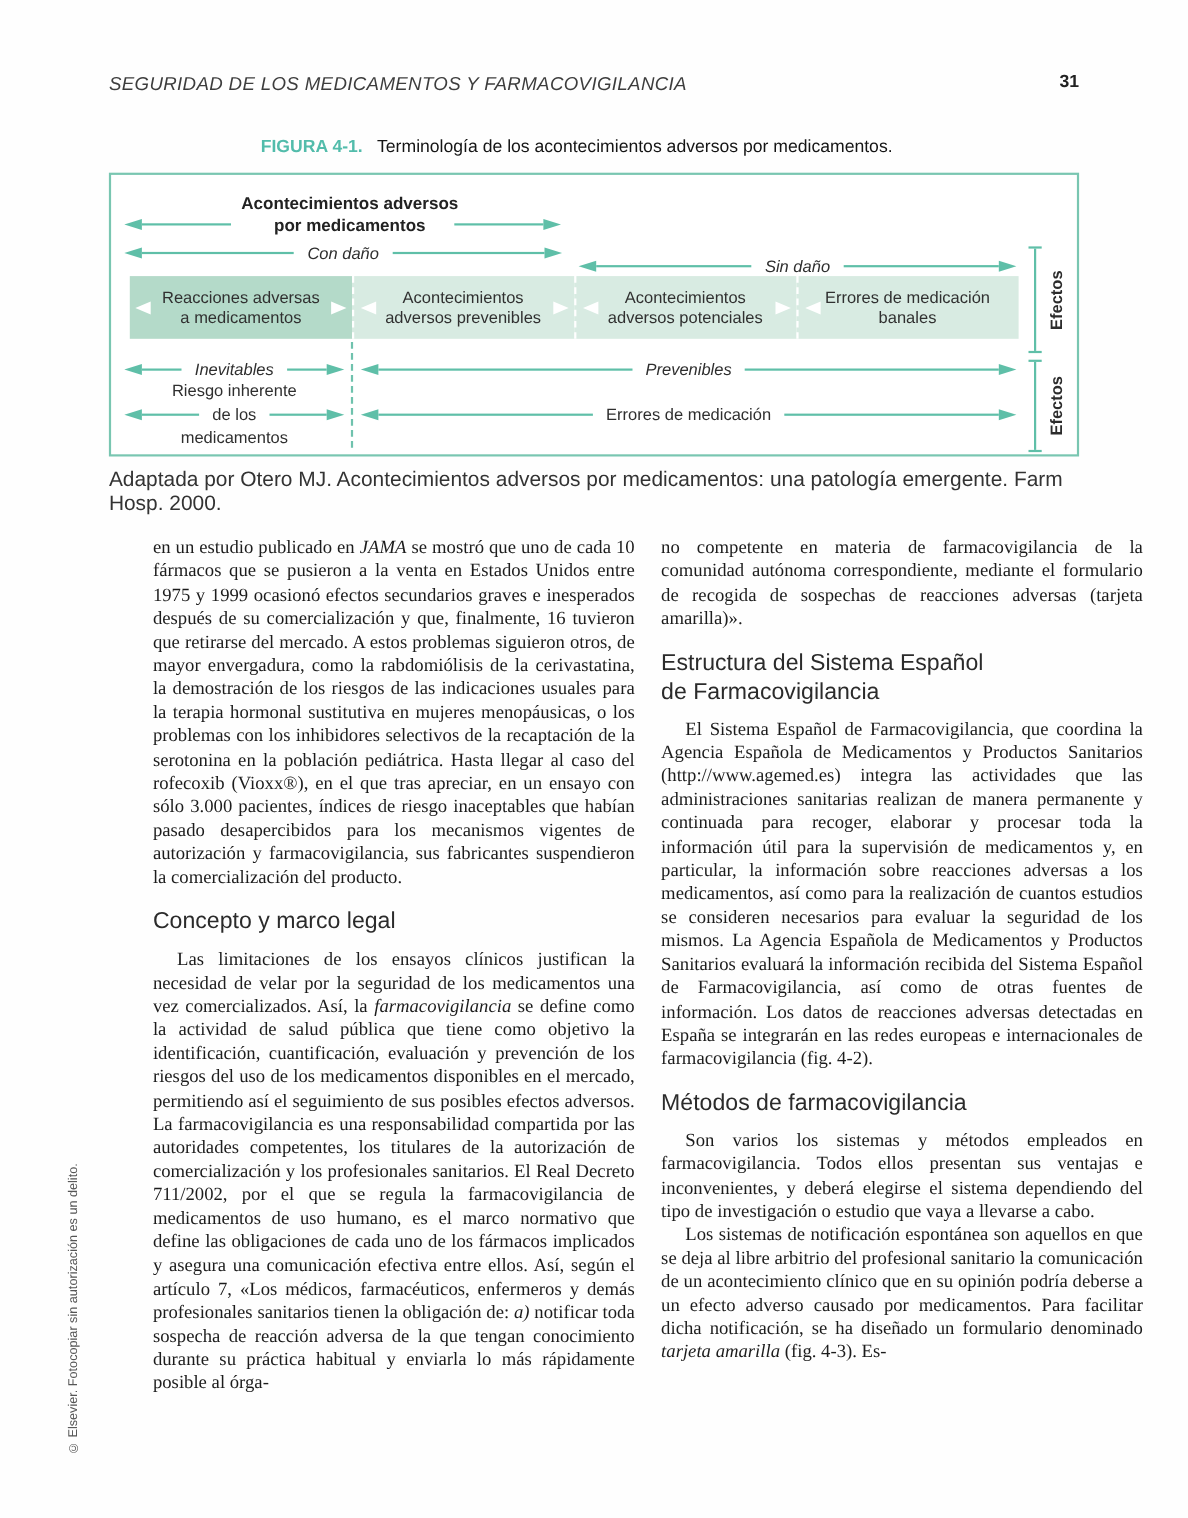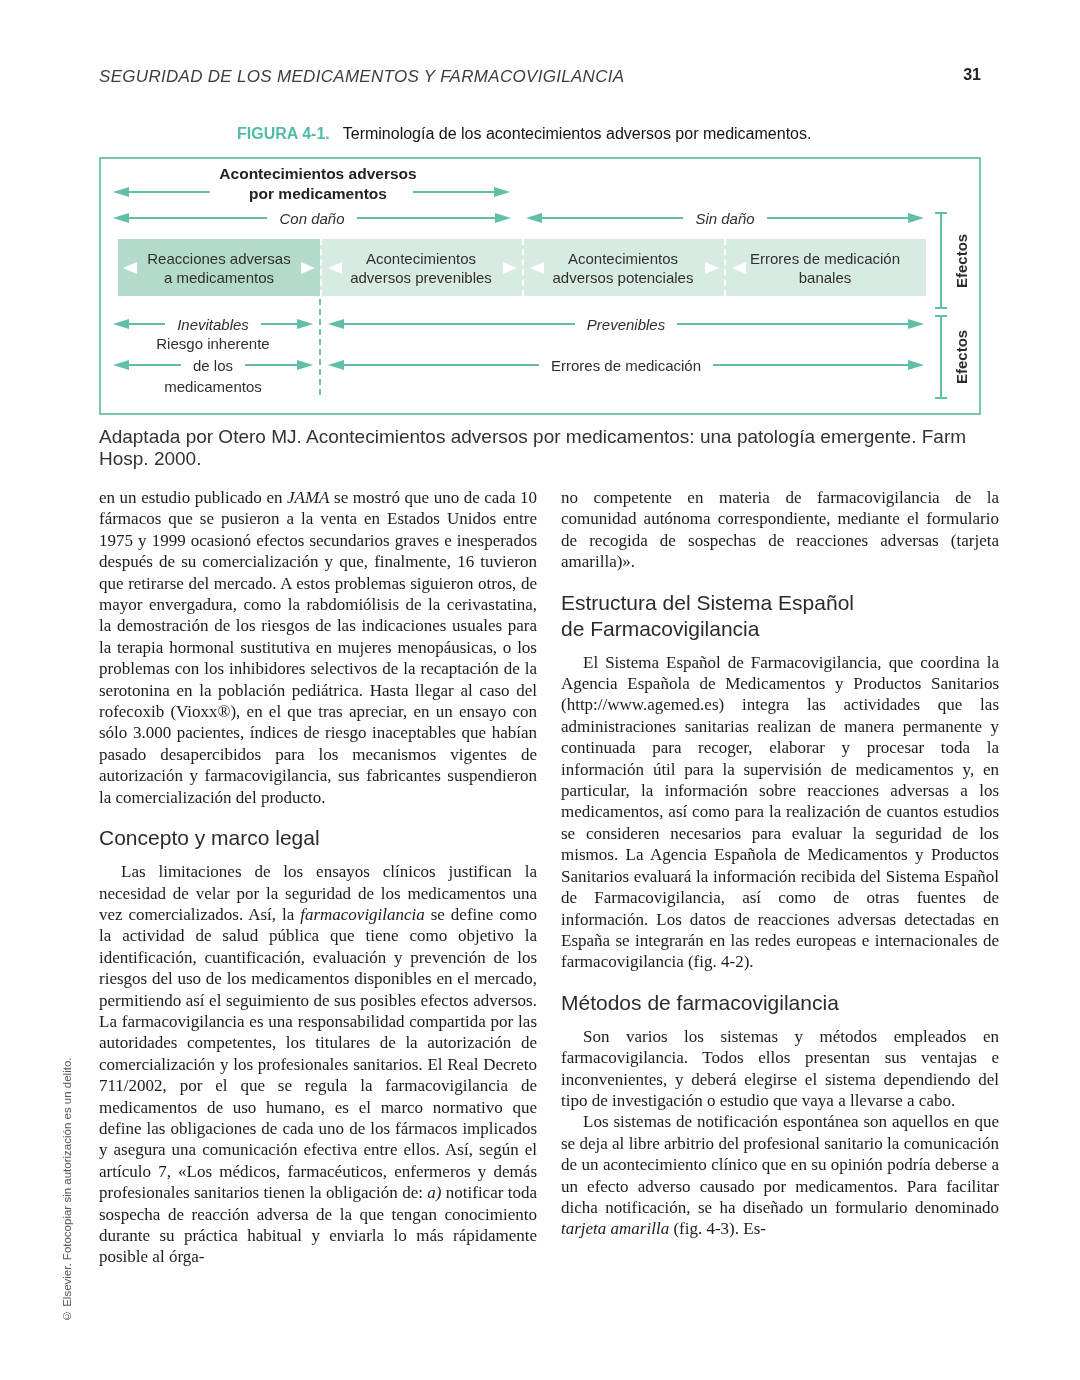--- a/index.html
+++ b/index.html
@@ -28,21 +28,21 @@
   }
   
   .figure-heading{position:absolute;left:237px;top:125px;font-size:16px;display:flex;gap:13px;}
   .figure-label{color:#52bcab;font-weight:bold;}
   .figure-title{color:#141414;}
   
   .figure-box{
     position:absolute;left:99px;top:157px;width:882px;height:258px;
     border:2px solid var(--teal-border);background:#fff;
   }
-  .fig-abs{position:absolute;}
+  .fig-abs{position:absolute;margin-top:12px;}
   .fig-root-title{
     left:67px;top:5px;width:300px;text-align:center;
     font-weight:bold;font-size:15.5px;line-height:20px;color:#222;white-space:pre-line;
   }
   .it{font-style:italic;}
   .arr{display:flex;align-items:center;height:18px;}
   .arr .ln{flex:1;height:2px;background:var(--teal);}
   .arr .hd{width:0;height:0;}
   .arr .hd-l{border-top:5px solid transparent;border-bottom:5px solid transparent;border-right:16px solid var(--teal);}
   .arr .hd-r{border-top:5px solid transparent;border-bottom:5px solid transparent;border-left:16px solid var(--teal);}
@@ -65,21 +65,21 @@
   .vlabel{
     writing-mode:vertical-rl;transform:rotate(180deg);
     font-weight:bold;font-size:15px;color:#2c2c2c;
     display:flex;align-items:center;justify-content:center;
   }
   .teal-dash-v{width:0;border-left:2px dashed #6fc2ad;}
   .riesgo-line{width:200px;left:12px;text-align:center;font-size:15px;color:#2f2f2f;}
   
   .fig-caption{position:absolute;left:99px;top:426px;width:884px;font-size:19px;color:#333;}
   
-  .col{position:absolute;top:487px;width:438px;}
+  .col{position:absolute;top:487px;width:438px;margin-left:40px;}
   .col-left{left:99px;}
   .col-right{left:561px;}
   .col p{
     font-family:"Liberation Serif",serif;font-size:17px;line-height:21.4px;
     text-align:justify;color:var(--ink);
   }
   .col p.indent{text-indent:22px;}
   .section{
     font-family:"Liberation Sans",sans-serif;font-weight:400;font-size:21px;line-height:26px;
     color:#2b2b2b;margin:17px 0 10px;white-space:pre-line;
@@ -122,21 +122,21 @@
         <span class="hd hd-r"></span>
     </div>
 
     <div class="fig-abs arr" style="left:12px;top:50px;width:398px;">
       <span class="hd hd-l"></span>
         <span class="ln"></span>
       <span class="txt it">Con daño</span>
       <span class="ln"></span>
         <span class="hd hd-r"></span>
     </div>
-    <div class="fig-abs arr" style="left:425px;top:50px;width:398px;">
+    <div class="fig-abs arr" style="left:425px;top:62px;width:398px;">
       <span class="hd hd-l"></span>
         <span class="ln"></span>
       <span class="txt it">Sin daño</span>
       <span class="ln"></span>
         <span class="hd hd-r"></span>
     </div>
 
     <div class="fig-abs band">
       <div class="cell cell-dark">Reacciones adversas
 a medicamentos</div>

